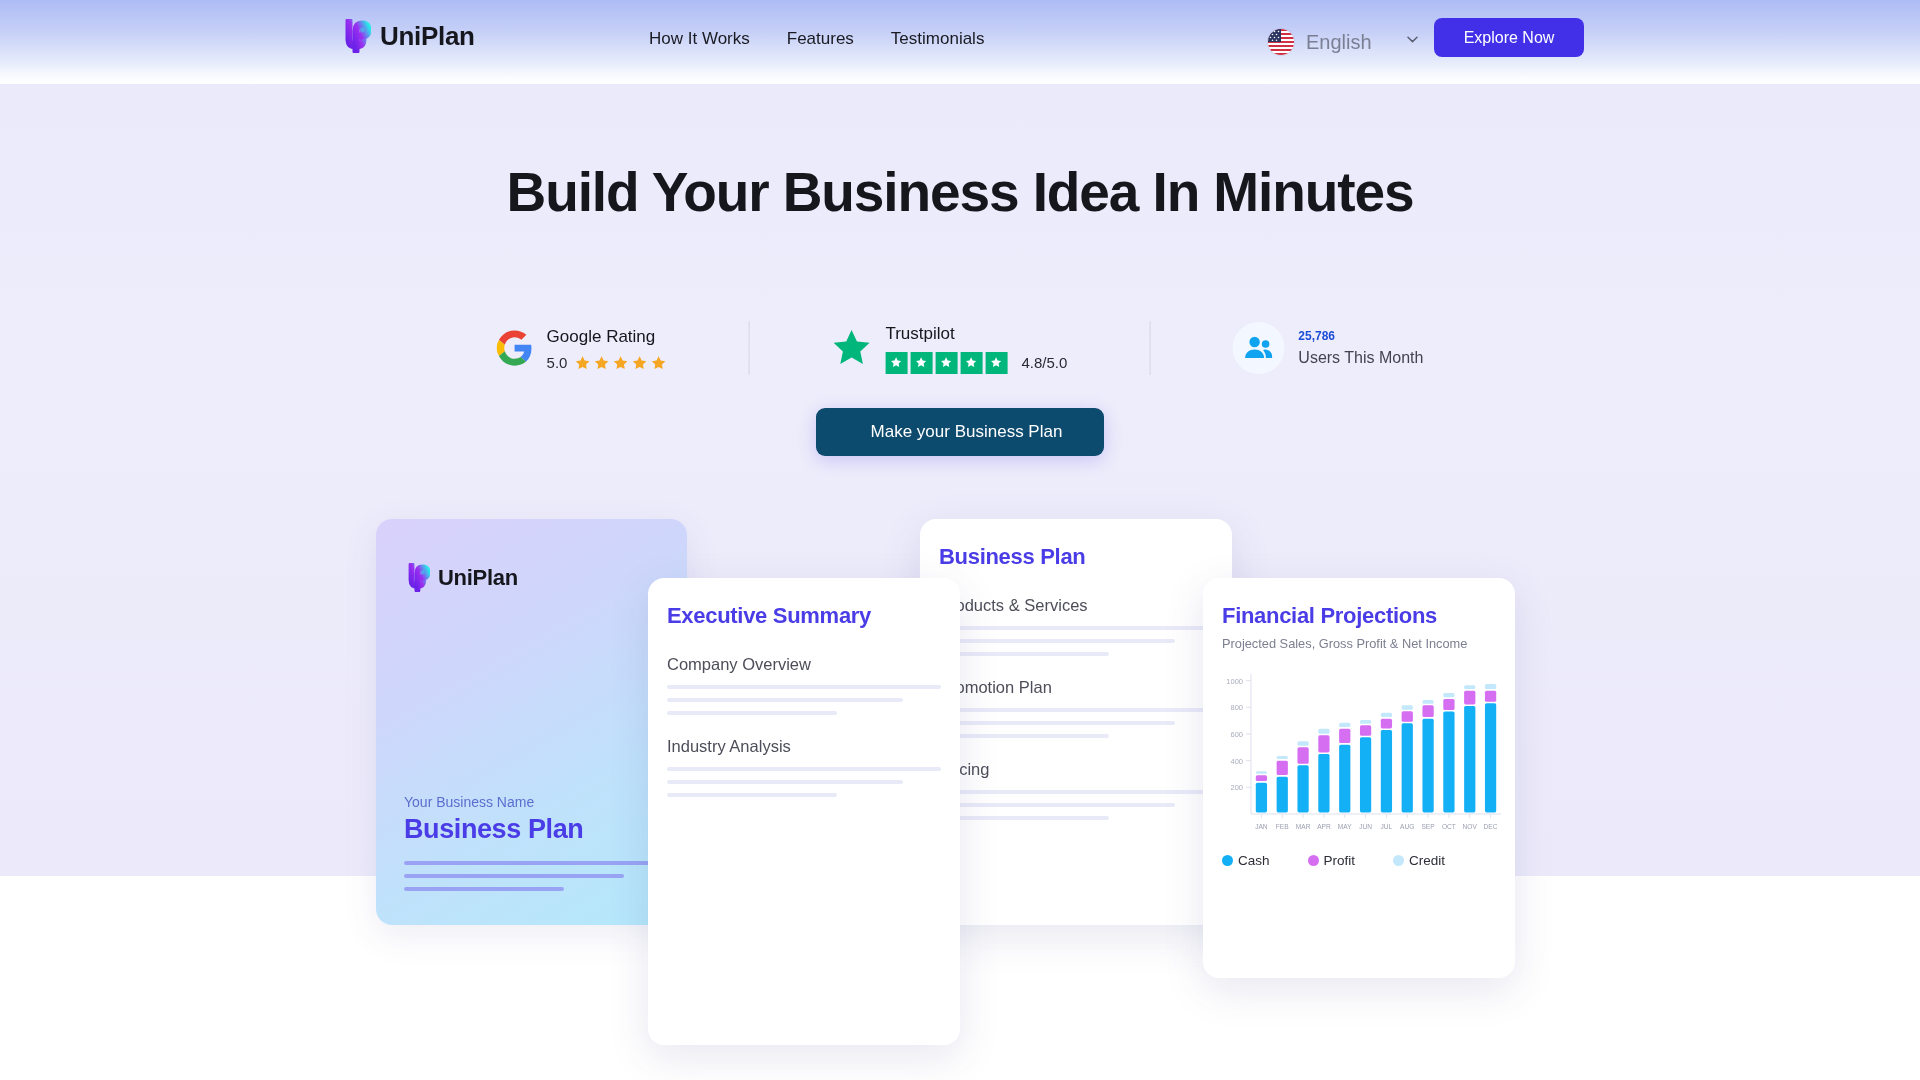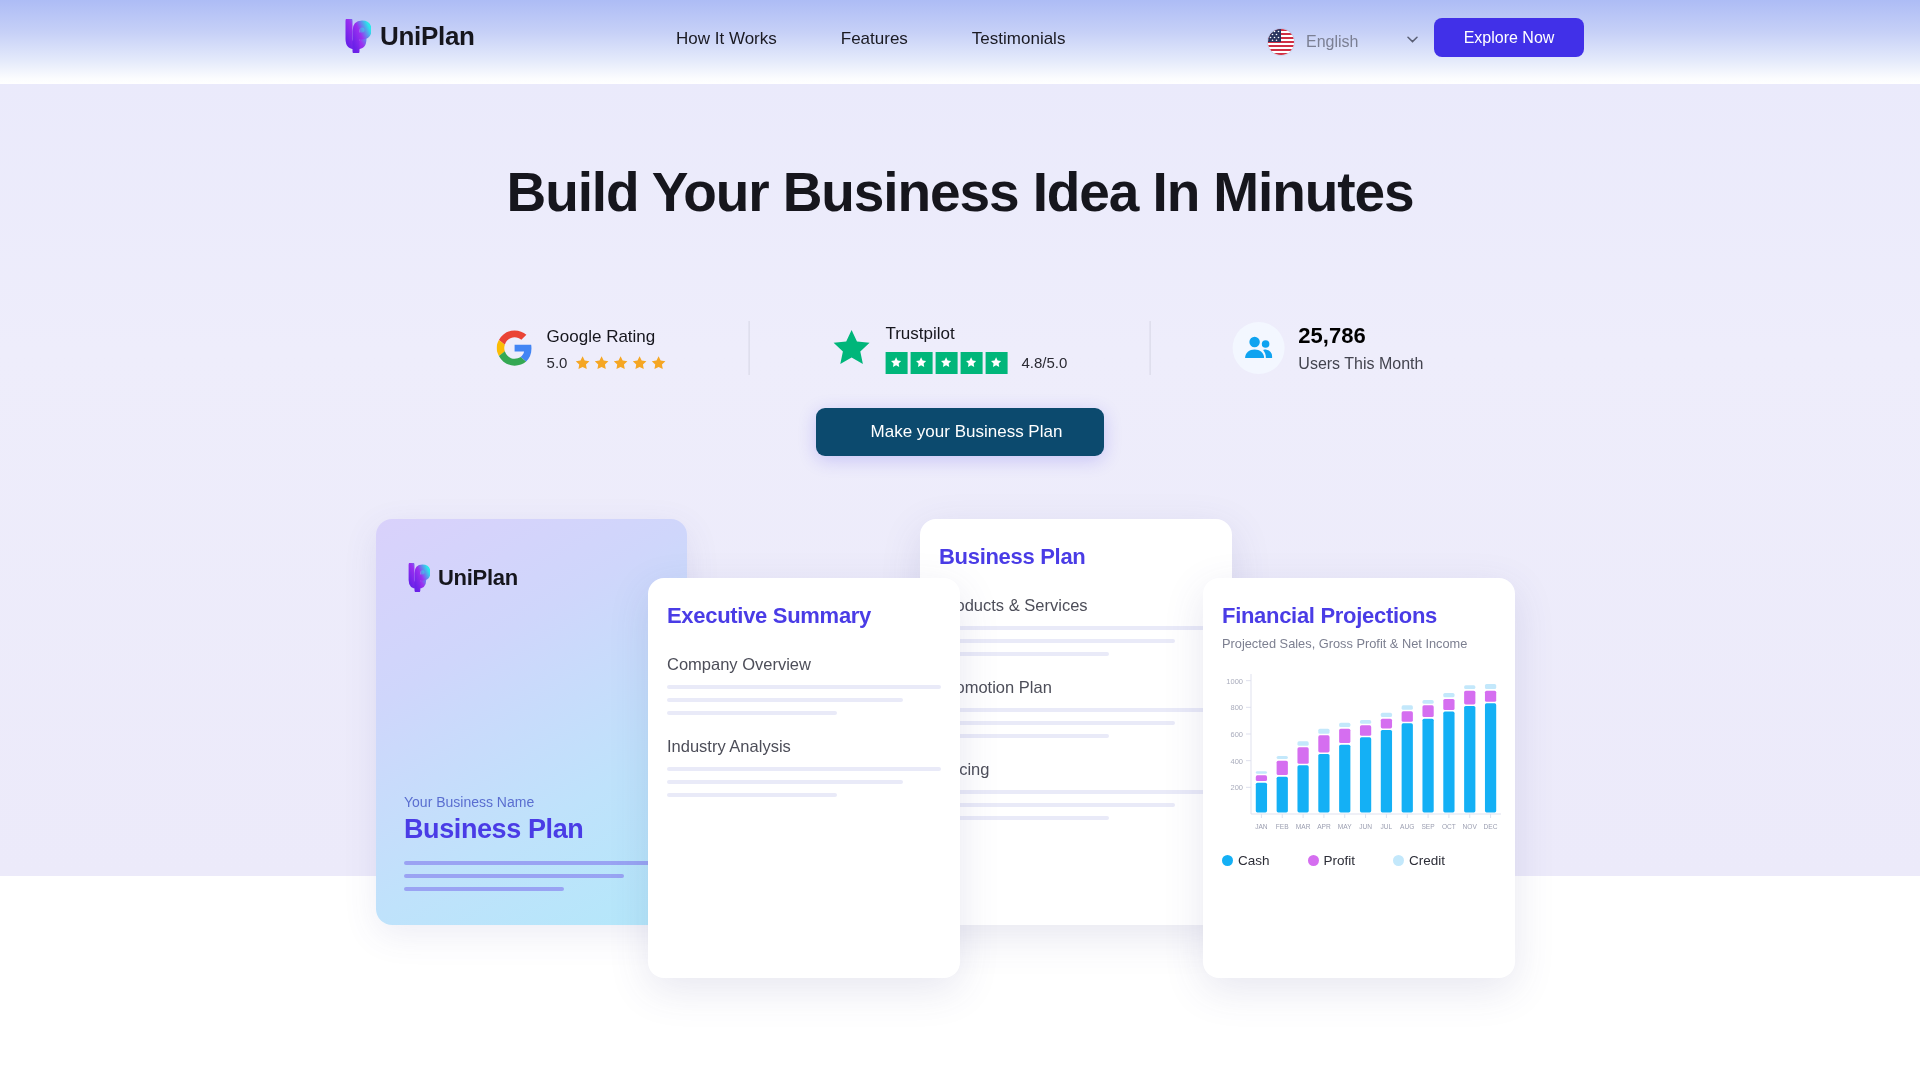--- a/index.html
+++ b/index.html
@@ -32,38 +32,38 @@
   }
   .brand {
     position: absolute; left: 340px; top: 19px;
     display: flex; align-items: center; gap: 9px;
   }
   .brand-logo { width: 31px; height: 34px; display: block; }
   .brand-name {
     font-size: 26px; font-weight: 700; color: #16161d; letter-spacing: -0.3px;
   }
   .nav {
-    position: absolute; left: 676px; top: 29px;
-    display: flex; align-items: center; gap: 64px;
+    position: absolute; left: 649px; top: 29px;
+    display: flex; align-items: center; gap: 37px;
   }
   .nav a {
     font-size: 17px; color: #1a1a22; text-decoration: none; font-weight: 500;
     white-space: nowrap;
   }
   .lang {
     position: absolute; left: 1268px; top: 22px;
     display: flex; align-items: center; width: 150px; height: 40px;
   }
   .flag {
     width: 26px; height: 26px; border-radius: 50%; overflow: hidden;
     position: relative; flex: 0 0 auto;
     box-shadow: 0 0 0 1px rgba(0,0,0,.06);
   }
   .lang-label {
-    font-size: 16px; color: #7b7f93; margin-left: 12px; white-space: nowrap;
+    font-size: 20px; color: #7b7f93; margin-left: 12px; white-space: nowrap;
   }
   .chev {
     position: absolute; right: 0; top: 14px;
     width: 11px; height: 7px;
   }
   .explore-btn {
     position: absolute; left: 1434px; top: 18px;
     width: 150px; height: 39px; border-radius: 8px;
     background: #4130e8; color: #fff; border: 0; cursor: pointer;
     font-size: 16px; font-family: "Liberation Sans", sans-serif;
@@ -98,21 +98,21 @@
   .tp-stars { display: flex; gap: 3px; }
   .tp-box {
     width: 22px; height: 22px; background: #00b67a;
     display: flex; align-items: center; justify-content: center;
   }
   .users-icon {
     width: 52px; height: 52px; border-radius: 50%;
     background: #f3f7ff;
     display: flex; align-items: center; justify-content: center;
   }
-  .users-num { font-size: 22px; font-weight: 600; color: #000000; }
+  .users-num { font-size: 12px; font-weight: 600; color: #1d4ed8; }
   .users-lbl { font-size: 16px; color: #43444f; margin-top: 6px; }
 
   
   .cta {
     position: absolute; left: 50%; transform: translateX(-50%); top: 408px;
     width: 288px; height: 48px; border-radius: 9px;
     background: #0c4a6e; color: #fff; border: 0; cursor: pointer;
     font-size: 17px; font-family: "Liberation Sans", sans-serif;
     display: flex; align-items: center; justify-content: center;
     box-shadow: 0 4px 18px rgba(65,48,232,.22);
@@ -145,21 +145,21 @@
     font-size: 27px; font-weight: 700; color: #4a3ce6; letter-spacing: -0.4px;
   }
   .cover-lines { position: absolute; left: 28px; top: 342px; width: 250px; }
   .cover-line { height: 4px; border-radius: 3px; background: #8e8df0; margin-bottom: 9px; opacity: .75; }
 
   
   .card-white {
     background: #ffffff;
     box-shadow: 0 12px 40px rgba(70,70,140,.13);
   }
-  .card-exec { left: 648px; top: 578px; width: 312px; height: 400px; z-index: 20; }
+  .card-exec { left: 648px; top: 578px; width: 312px; height: 467px; z-index: 20; }
   .card-plan { left: 920px; top: 519px; width: 312px; height: 406px; z-index: 15; }
   .card-fin  { left: 1203px; top: 578px; width: 312px; height: 400px; z-index: 25; }
 
   .card-h {
     position: absolute; left: 19px; top: 25px;
     font-size: 22px; font-weight: 700; color: #4a3ce6; letter-spacing: -0.3px;
   }
   .sec { position: absolute; left: 19px; width: 274px; }
   .sec-t { font-size: 16.5px; color: #4d4e59; margin-bottom: 11px; }
   .ph { height: 4px; border-radius: 3px; background: #e9eaf8; margin-bottom: 9px; }

